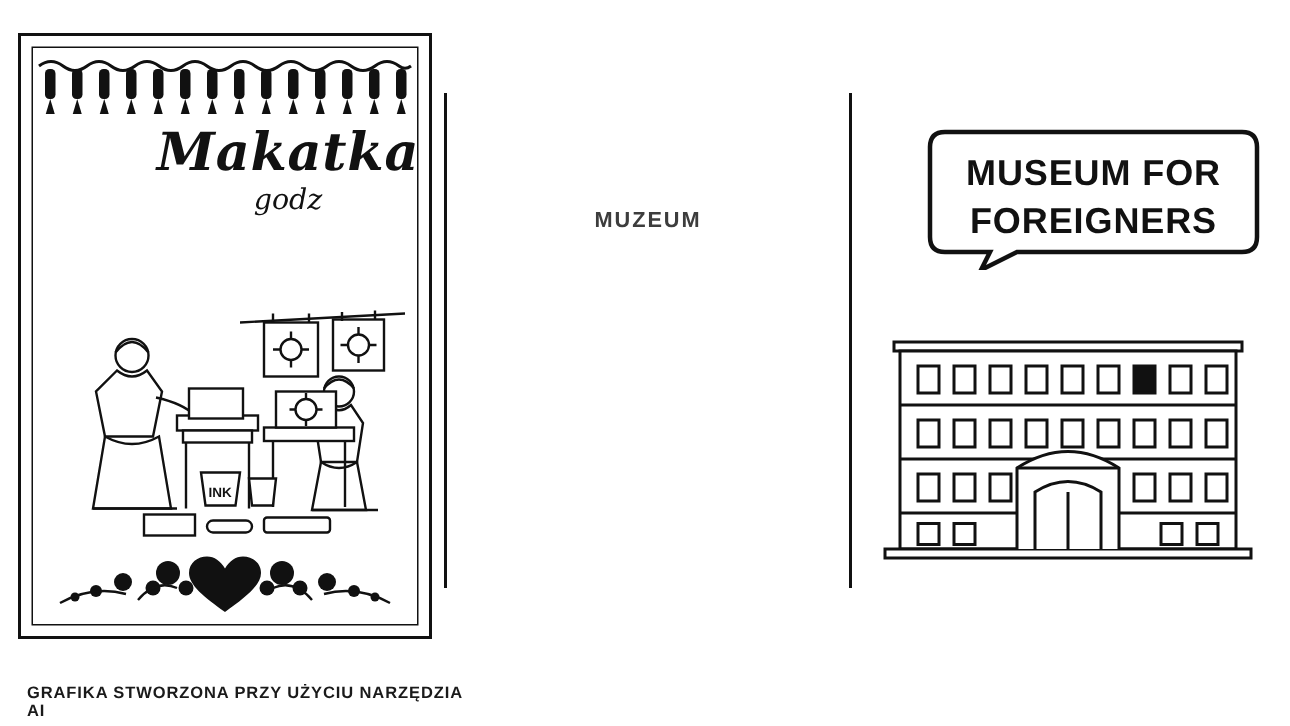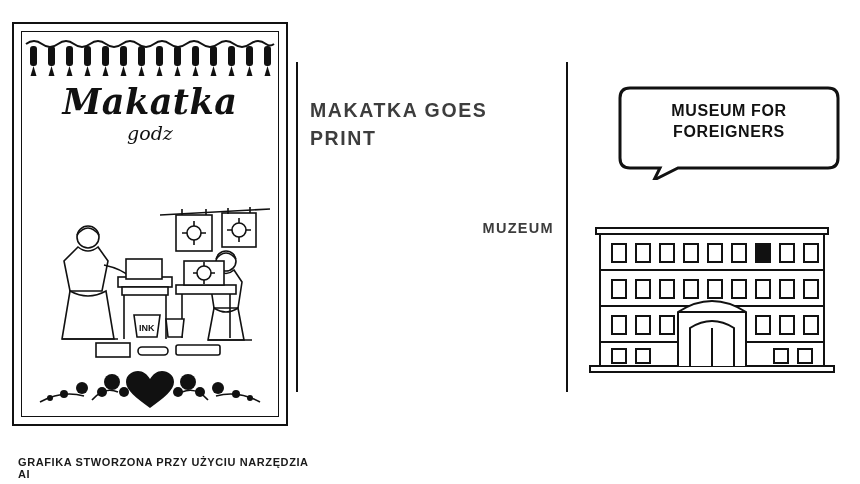--- a/index.html
+++ b/index.html
@@ -48,20 +48,21 @@
     top: 12px;
     width: 252px;
     height: 46px;
   }
   .title-block {
     position: absolute;
     left: 0;
     top: 60px;
     width: 272px;
     text-align: center;
+    padding-left: 42px;
   }
   .title-makatka {
     font-family: "DejaVu Serif", serif;
     font-style: italic;
     font-weight: bold;
     font-size: 35px;
     letter-spacing: 0.5px;
     line-height: 1;
     color: #111;
   }
@@ -129,22 +130,22 @@
   }
   .center-title {
     font-size: 19.5px;
     font-weight: bold;
     letter-spacing: 1.6px;
     line-height: 1.45;
     color: #3d3d3d;
     text-transform: uppercase;
   }
   .center-venue {
-    margin-top: 64px;
-    text-align: right;
+    margin-top: 40px;
+    text-align: center;
     font-size: 14.5px;
     font-weight: bold;
     letter-spacing: 1.3px;
     line-height: 1.55;
     color: #3d3d3d;
     text-transform: uppercase;
   }
   .center-date {
     margin-top: 42px;
     text-align: center;
@@ -170,21 +171,21 @@
     top: 0;
     width: 222px;
     height: 94px;
   }
   .bubble-text {
     position: absolute;
     left: 40px;
     top: 14px;
     width: 222px;
     text-align: center;
-    font-size: 16px;
+    font-size: 24px;
     font-weight: bold;
     letter-spacing: 0.6px;
     line-height: 1.34;
     color: #111;
     text-transform: uppercase;
   }
   .building {
     position: absolute;
     left: 0;
     top: 108px;
@@ -339,21 +340,20 @@
         </g>
       </svg>
     </div>
     <div class="ai-credit">Grafika stworzona przy użyciu narzędzia AI</div>
   </div>
 
   <div class="divider divider-1"></div>
   <div class="divider divider-2"></div>
 
   <div class="center-col">
-    <div class="center-title">Makatka goes print</div>
     <div class="center-venue">
       <div>Muzeum</div>
     </div>
     <div class="center-date">
     </div>
   </div>
 
   <div class="right-col">
     <svg class="bubble" viewBox="0 0 222 94">
       <path d="M12,2 L210,2 Q220,2 220,12 L220,72 Q220,82 210,82 L60,82 L36,94 L42,82 L12,82 Q2,82 2,72 L2,12 Q2,2 12,2 Z" fill="#fff" stroke="#111" stroke-width="3"></path>

